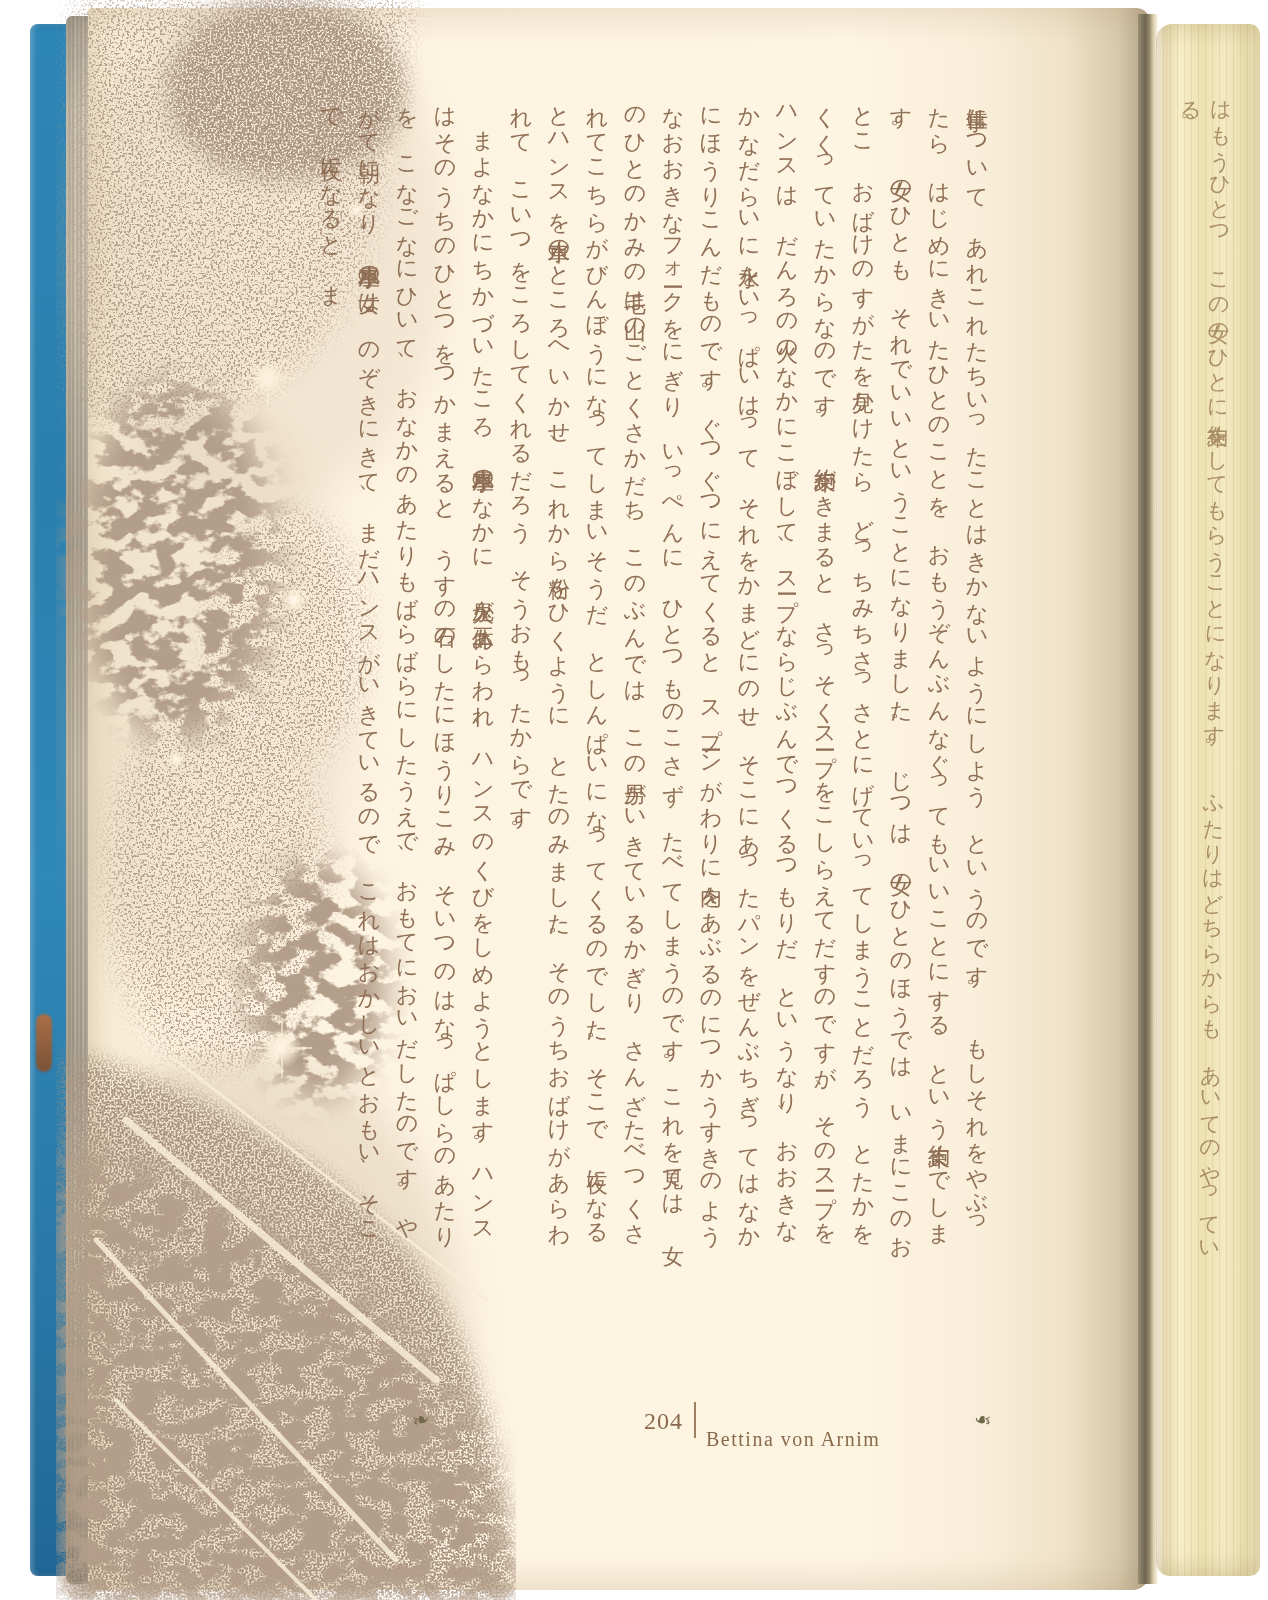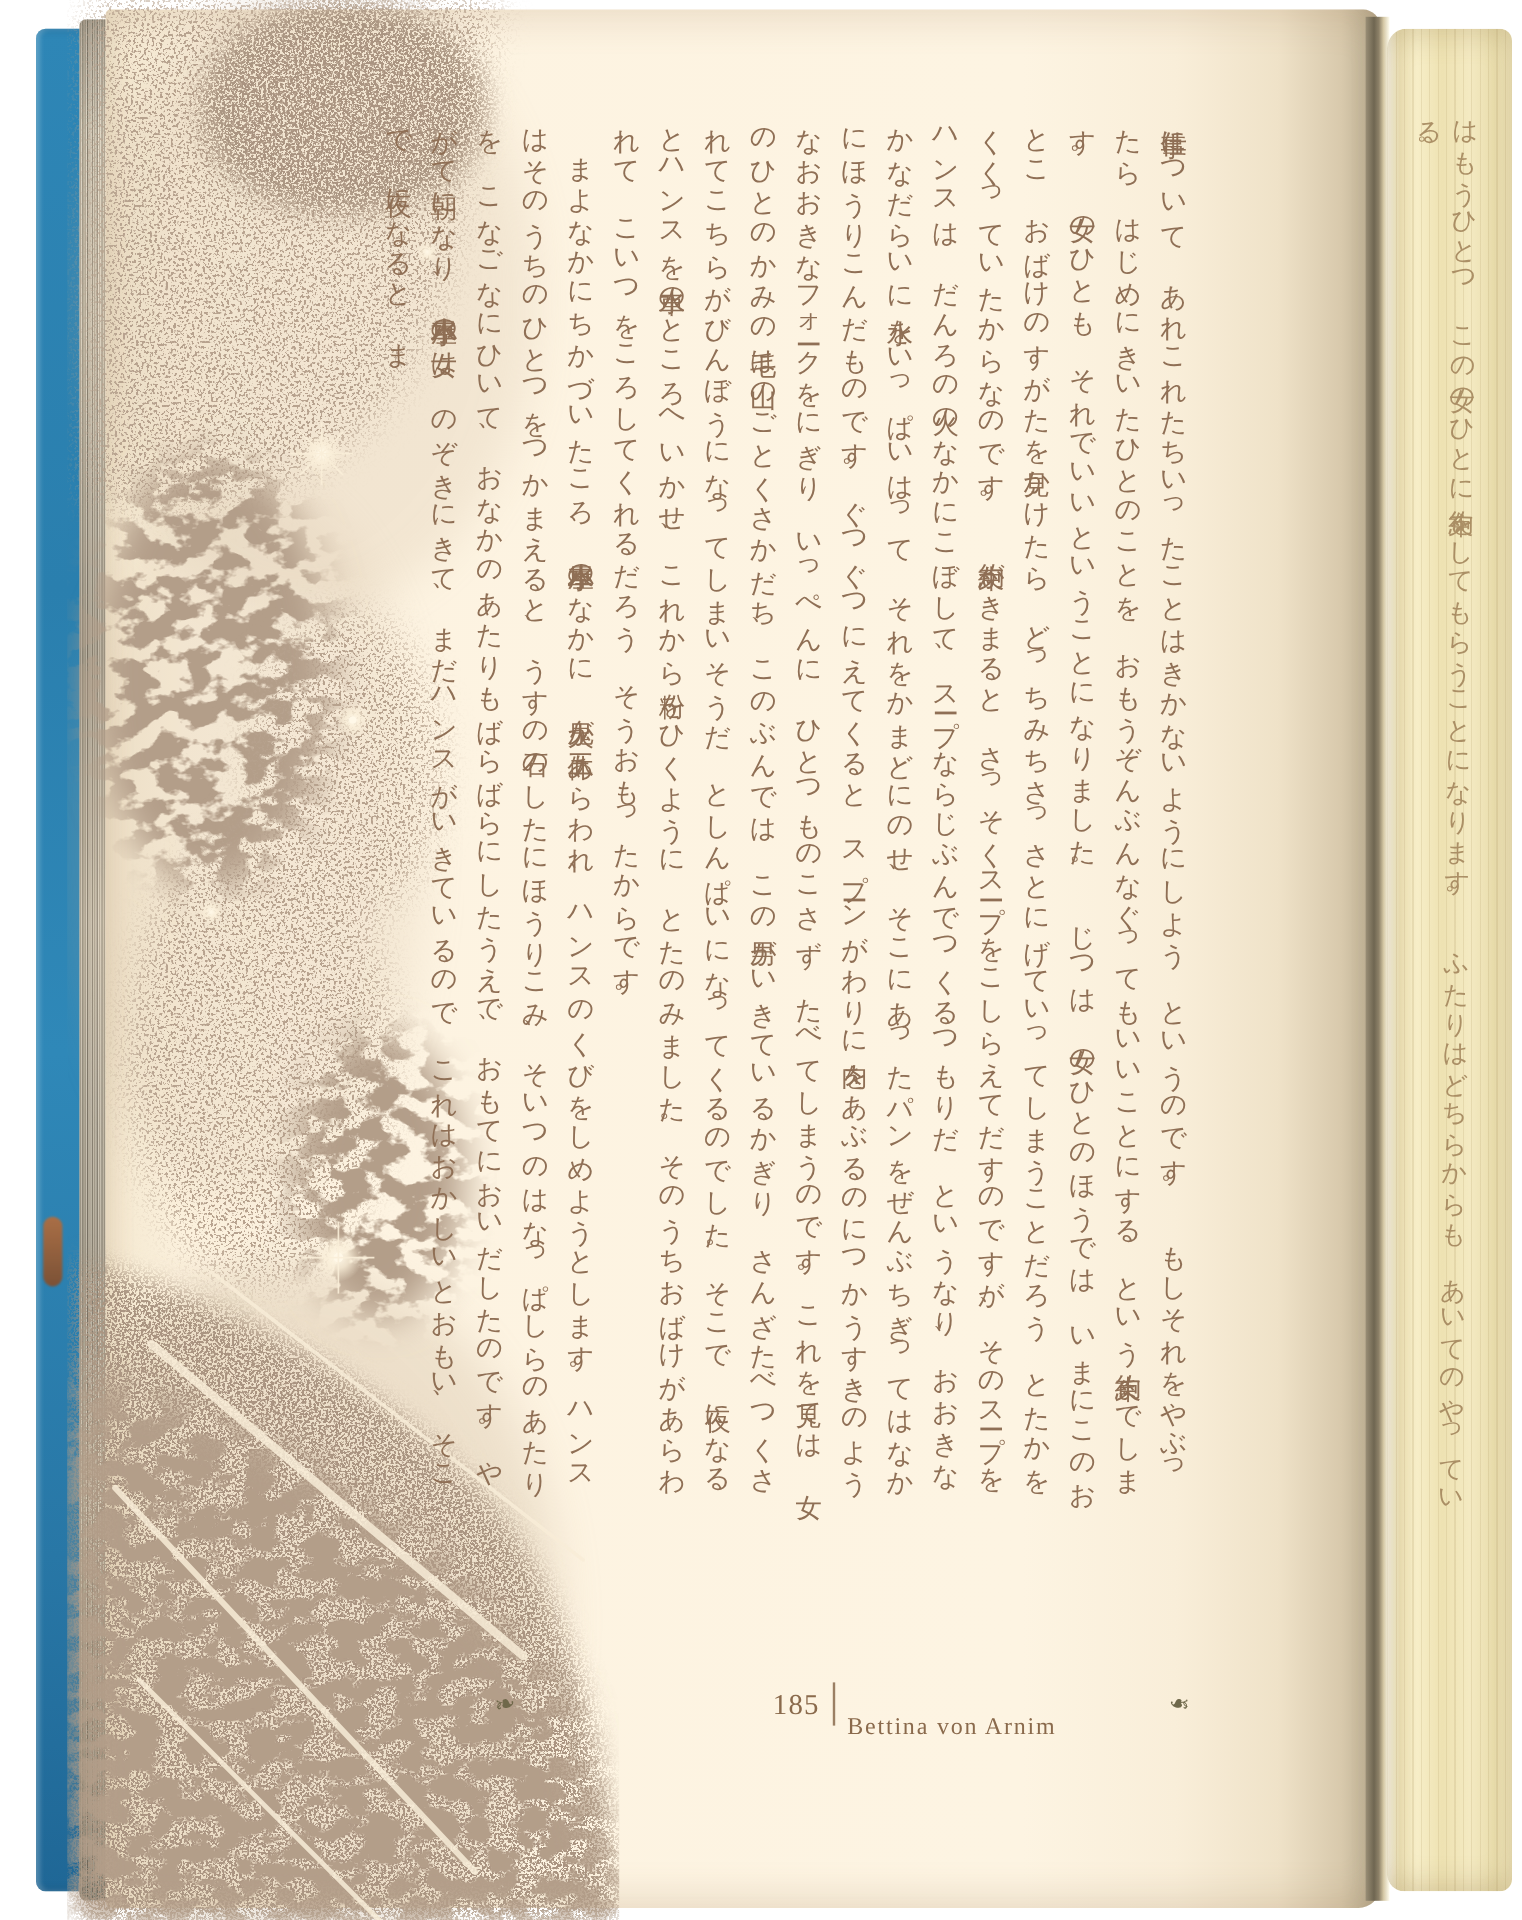--- a/index.html
+++ b/index.html
@@ -186,21 +186,21 @@
       <circle cx="300" cy="210" r="9" fill="url(#glow)"></circle>
     </g>
   </svg>
 
   <div class="text-area">
     <p>仕事について　あれこれたちいったことはきかないようにしよう　というのです。　もしそれをやぶったら　はじめにきいたひとのことを　おもうぞんぶんなぐってもいいことにする　という約束までします。　女のひとも　それでいいということになりました。　じつは　女のひとのほうでは　いまにこのおとこ　おばけのすがたを見かけたら　どっちみちさっさとにげていってしまうことだろう　とたかをくくっていたからなのです。　約束がきまると　さっそくスープをこしらえてだすのですが、そのスープをハンスは　だんろの火のなかにこぼして、スープならじぶんでつくるつもりだ　というなり、おおきなかなだらいに水をいっぱいはって　それをかまどにのせ、そこにあったパンをぜんぶちぎってはなかにほうりこんだものです。ぐつぐつにえてくると　スプーンがわりに肉をあぶるのにつかうすきのようなおおきなフォークをにぎり　いっぺんに　ひとつものこさず　たべてしまうのです。これを見ては　女のひとのかみの毛は山のごとくさかだち、このぶんでは　この男がいきているかぎり　さんざたべつくされてこちらがびんぼうになってしまいそうだ　としんぱいになってくるのでした。そこで　夜になるとハンスを水車のところへいかせ、これから粉をひくように　とたのみました。そのうちおばけがあらわれて　こいつをころしてくれるだろう　そうおもったからです。</p>
     <p>まよなかにちかづいたころ、水車小屋のなかに　鬼火が三体あらわれ、ハンスのくびをしめようとします。ハンスはそのうちのひとつをつかまえると、うすの石のしたにほうりこみ、そいつのはなっぱしらのあたりを　こなごなにひいて、おなかのあたりもばらばらにしたうえで、おもてにおいだしたのです。やがて朝になり、水車小屋の女は　のぞきにきて、まだハンスがいきているので　これはおかしいとおもい、そこで　夜になると　ま</p>
   </div>
 
   <span class="ornament left">❧</span>
-  <span class="footer-page-number">185</span>
+  <span class="footer-page-number">204</span>
   <span class="footer-divider"></span>
   <span class="footer-author">Bettina von Arnim</span>
   <span class="ornament right">❧</span>
 
   <div class="gutter"></div>
 
   <div class="right-page"></div>
   <div class="right-col">はもうひとつ　この女のひとに約束をしてもらうことになります。　ふたりはどちらからも　あいてのやっている。</div>
 
 </div>

